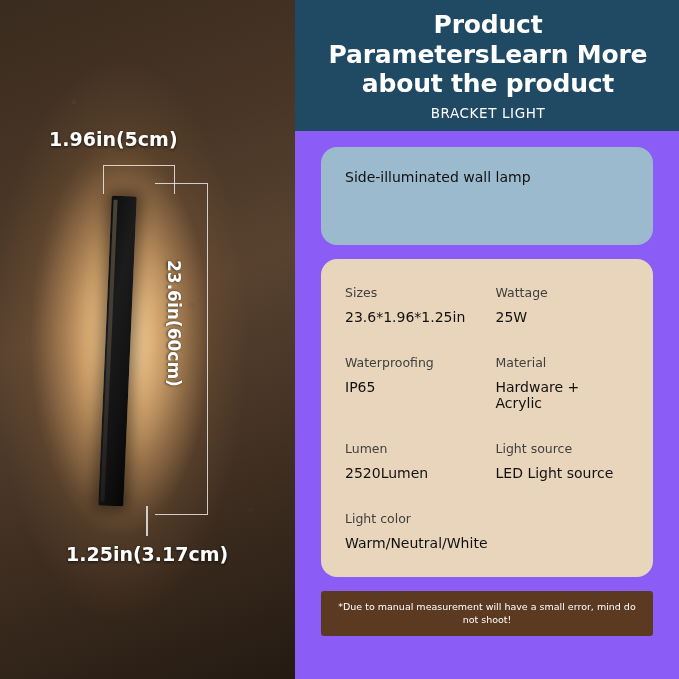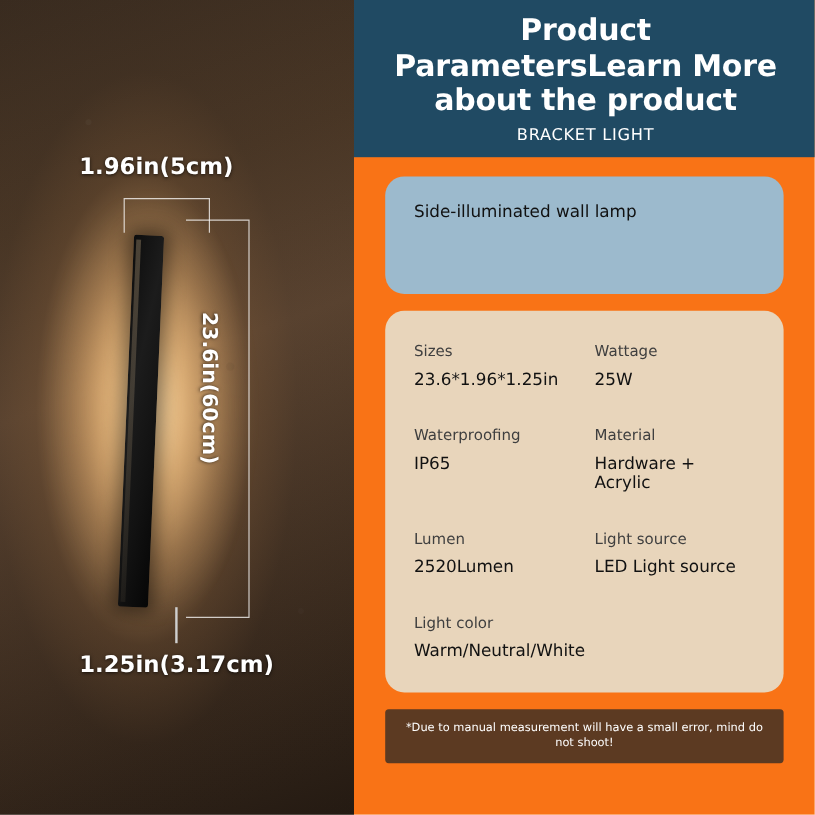--- a/index.html
+++ b/index.html
@@ -103,21 +103,21 @@
   }
   .dim-label {
     position: absolute;
     color: #ffffff;
     font-weight: bold;
     font-size: 19px;
     text-shadow: 0 1px 3px rgba(0,0,0,0.7);
     white-space: nowrap;
   }
   .dim-width {
-    left: 66px;
+    left: 49px;
     top: 128px;
   }
   .dim-depth {
     left: 66px;
     top: 543px;
   }
   .dim-height {
     left: 184px;
     top: 260px;
     transform: rotate(90deg);
@@ -131,21 +131,21 @@
     width: 3px;
     height: 679px;
     background: #ffffff;
   }
 
   
   .info-panel {
     position: relative;
     width: 384px;
     height: 679px;
-    background: #f97316;
+    background: #8b5cf6;
   }
   .header {
     background: #204a63;
     padding: 10px 14px 10px 16px;
     color: #ffffff;
   }
   .header h1 {
     margin: 0;
     font-size: 25px;
     line-height: 1.18;

